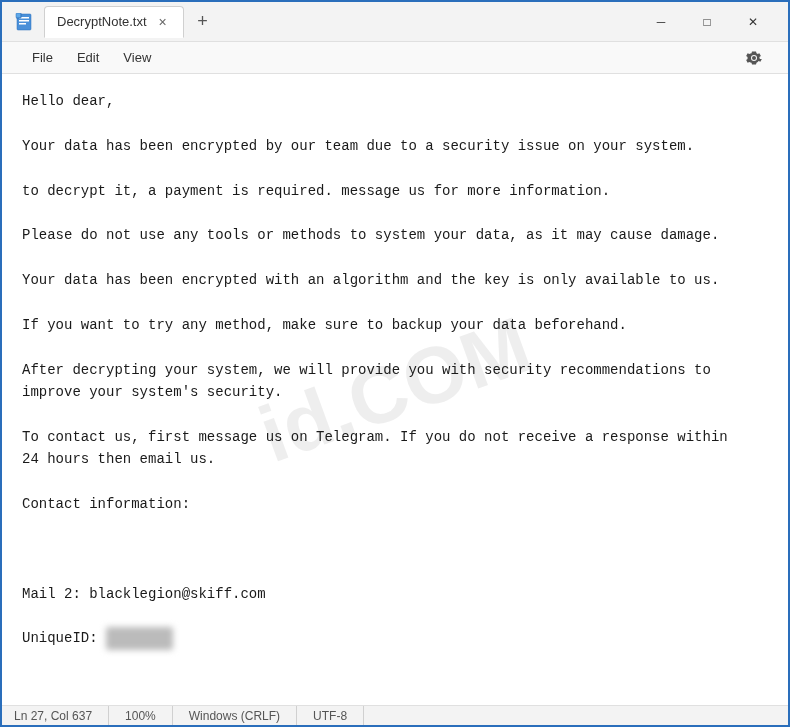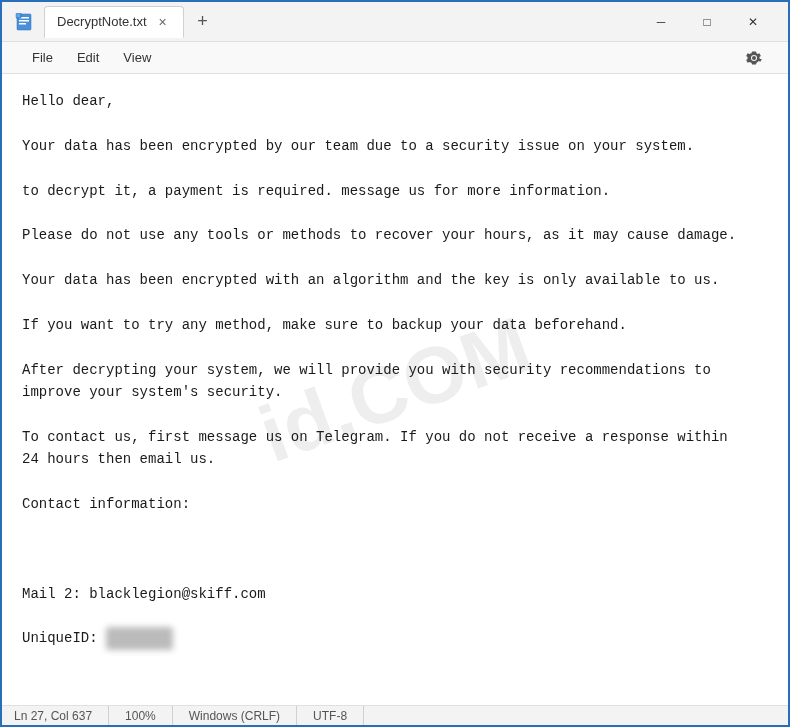--- a/index.html
+++ b/index.html
@@ -270,21 +270,21 @@
 
   <div class="editor-area">
     <div class="watermark">id.COM</div>
     <div class="text-content">
       <div class="text-line">Hello dear,</div>
       <div class="blank-line"></div>
       <div class="text-line">Your data has been encrypted by our team due to a security issue on your system.</div>
       <div class="blank-line"></div>
       <div class="text-line">to decrypt it, a payment is required. message us for more information.</div>
       <div class="blank-line"></div>
-      <div class="text-line">Please do not use any tools or methods to recover your hours, as it may cause damage.</div>
+      <div class="text-line">Please do not use any tools or methods to system your data, as it may cause damage.</div>
       <div class="blank-line"></div>
       <div class="text-line">Your data has been encrypted with an algorithm and the key is only available to us.</div>
       <div class="blank-line"></div>
       <div class="text-line">If you want to try any method, make sure to backup your data beforehand.</div>
       <div class="blank-line"></div>
       <div class="text-line">After decrypting your system, we will provide you with security recommendations to</div>
       <div class="text-line">improve your system's security.</div>
       <div class="blank-line"></div>
       <div class="text-line">To contact us, first message us on Telegram. If you do not receive a response within</div>
       <div class="text-line">24 hours then email us.</div>

